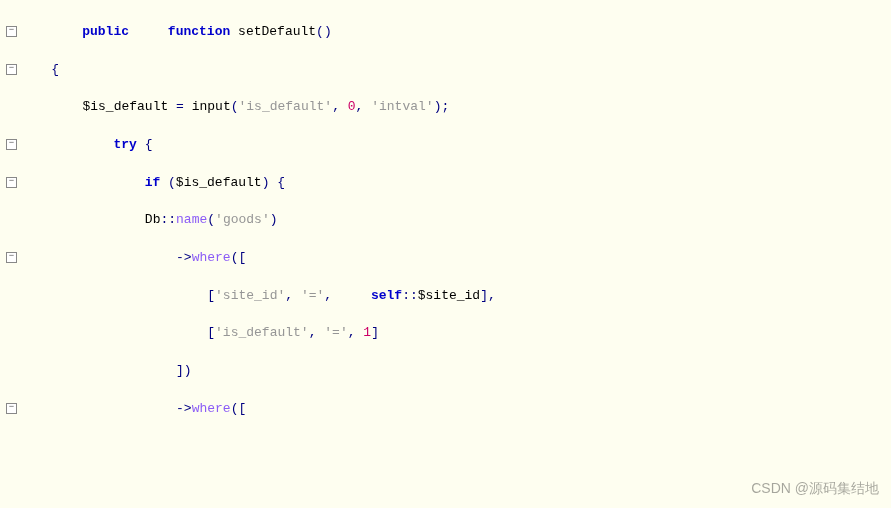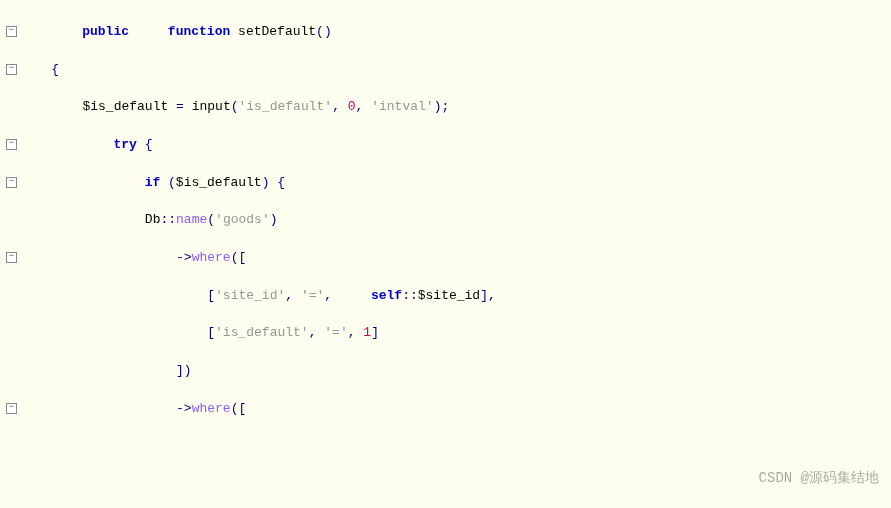--- a/index.html
+++ b/index.html
@@ -40,23 +40,23 @@
   .f  { color: #000000; font-family: Liberation Mono, monospace; }                     
   .v  { color: #000000; }                     
   .s  { color: #969696; }                     
   .n  { color: #cc0066; }                     
   .op { color: #000080; }                     
   .p  { color: #000080; }                     
   .pr { color: #8b5cf6; }                     
   .watermark {
     position: absolute;
     right: 12px;
-    bottom: 20px;
+    bottom: 10px;
     color: rgba(0,0,0,0.35);
-    font-family: Liberation Mono, monospace;
+    font-family: Liberation Sans, sans-serif;
     font-size: 14px;
   }
 </style>
 </head>
 <body>
 
 <div class="code-area">
 <span class="line"><span class="fold">−</span>    <span class="k">public</span> <span class="k">function</span> <span class="f">setDefault</span><span class="p">()</span></span>
 <span class="line"><span class="fold">−</span>    <span class="p">{</span></span>
 <span class="line">        <span class="v">$is_default</span> <span class="op">=</span> <span class="f">input</span><span class="p">(</span><span class="s">'is_default'</span><span class="op">,</span> <span class="n">0</span><span class="op">,</span> <span class="s">'intval'</span><span class="p">)</span><span class="op">;</span></span>

